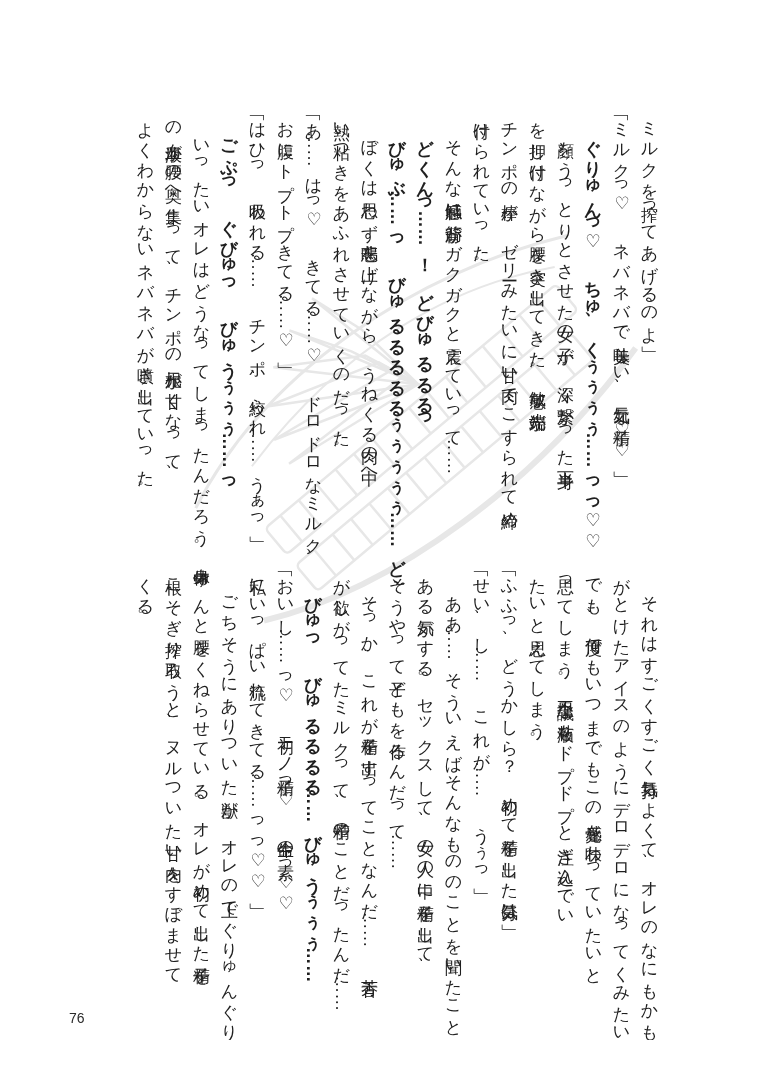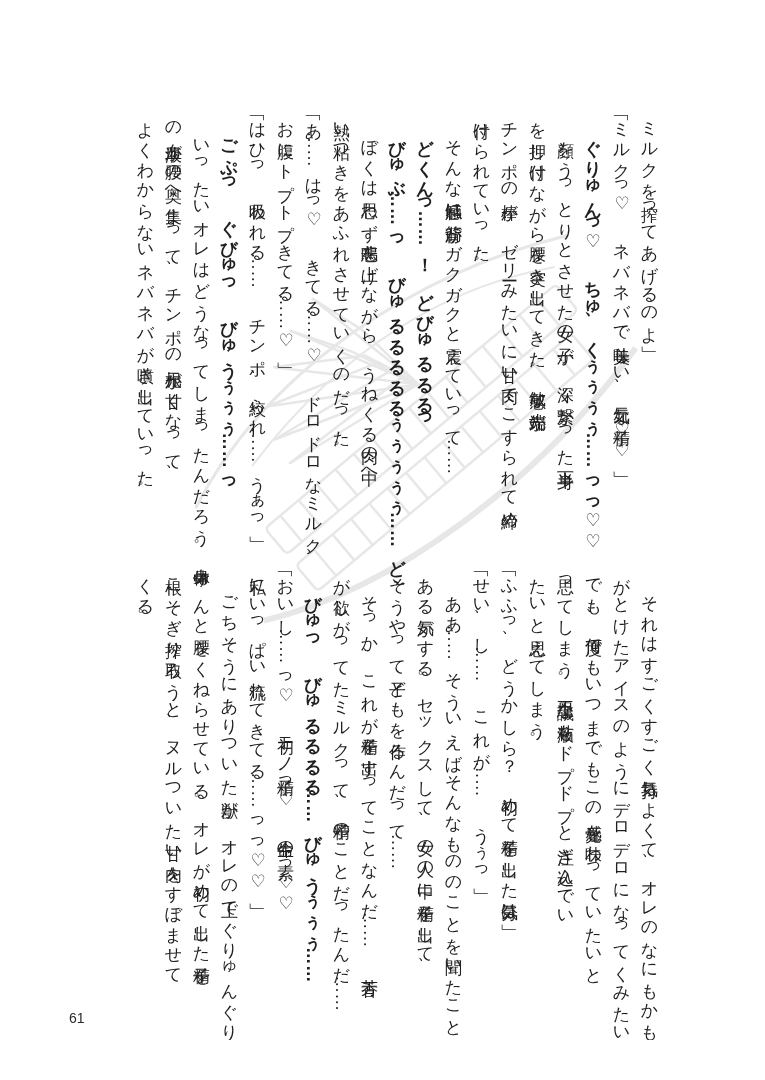--- a/index.html
+++ b/index.html
@@ -156,15 +156,15 @@
       <p class="col">が欲しがってたミルクって、精子のことだったんだ……</p>
       <p class="col bold indent1">びゅっ　びゅるるるる……びゅうぅぅぅ……</p>
       <p class="col">「おいし……っ♡　初モノ精子っ♡　生命の素っ♡♡</p>
       <p class="col">私にいっぱい流れてきてる……っっ♡♡」</p>
       <p class="col indent1">ごちそうにありついた獣が、オレの上でぐりゅんぐり</p>
       <p class="col">ゅんと腰をくねらせている。オレが初めて出した精子を</p>
       <p class="col">根こそぎ搾り取ろうと、ヌルついた甘い肉をすぼませて</p>
       <p class="col">くる。</p>
     </section>
 
-  <div class="pagenum">61</div>
+  <div class="pagenum">76</div>
 
 </div>
 
 </body></html>

